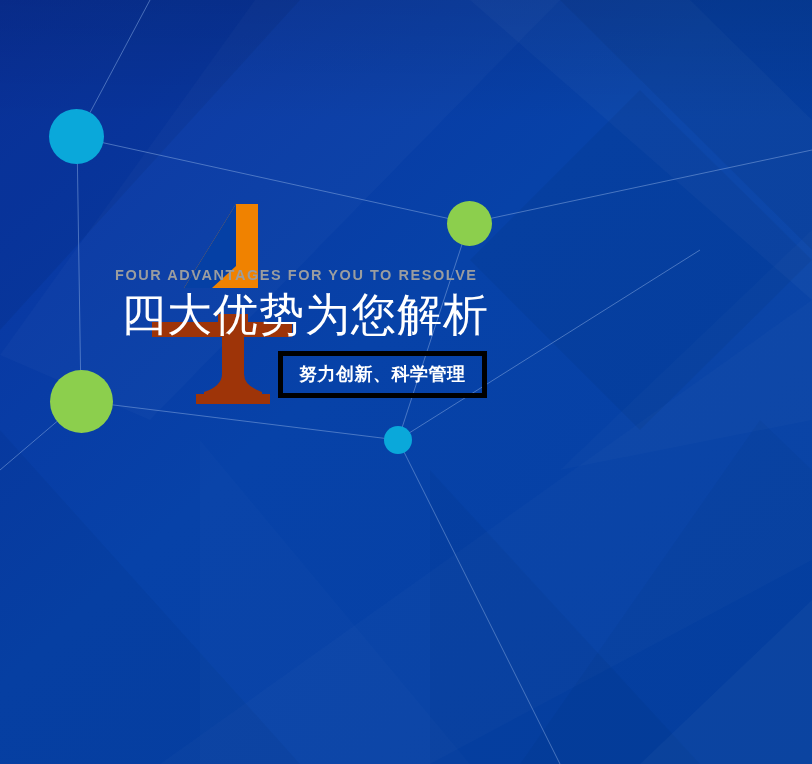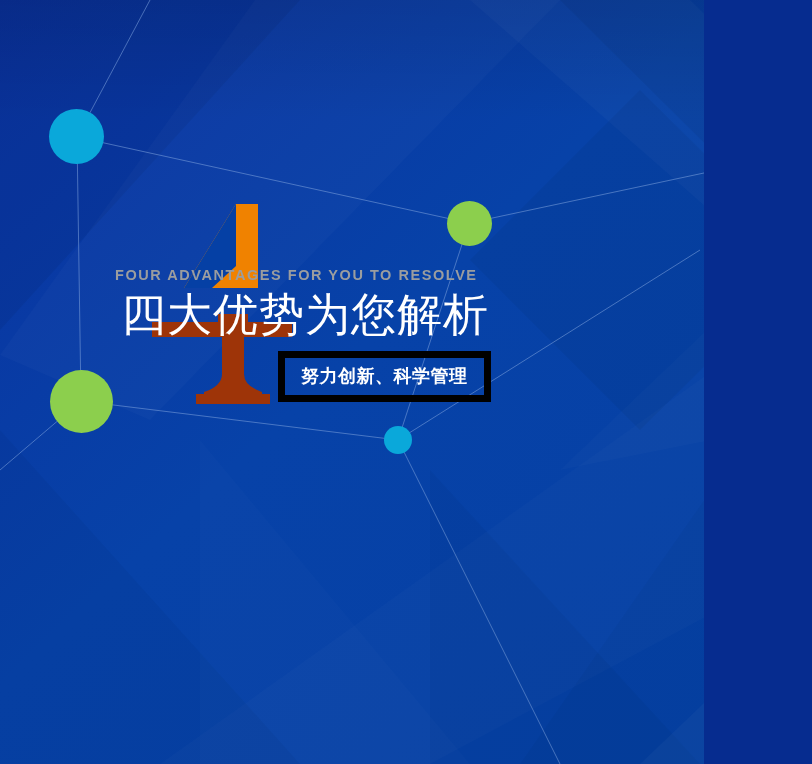--- a/index.html
+++ b/index.html
@@ -7,21 +7,21 @@
     margin: 0;
     padding: 0;
     background: #062c8f;
   }
   body {
     font-family: "Liberation Sans", "DejaVu Sans", sans-serif;
   }
 
   #banner {
     position: relative;
-    width: 704px;
+    width: 812px;
     height: 764px;
     overflow: hidden;
     background: #0f172a;
   }
 
   
   .bg-svg {
     position: absolute;
     inset: 0;
     width: 812px;
@@ -103,21 +103,21 @@
     margin: 8px;
     white-space: nowrap;
   }
 
   .tagline-row {
     margin-top: 12px;
     padding-left: 165px;
   }
   .tagline {
     display: inline-block;
-    border: 7px solid #000000;
+    border: 5px solid #000000;
     color: #ffffff;
     font-size: 18px;
     font-weight: 700;
     letter-spacing: 0.5px;
     padding: 9px 16px 10px 16px;
     line-height: 1;
     background: transparent;
     white-space: nowrap;
   }
 </style>

